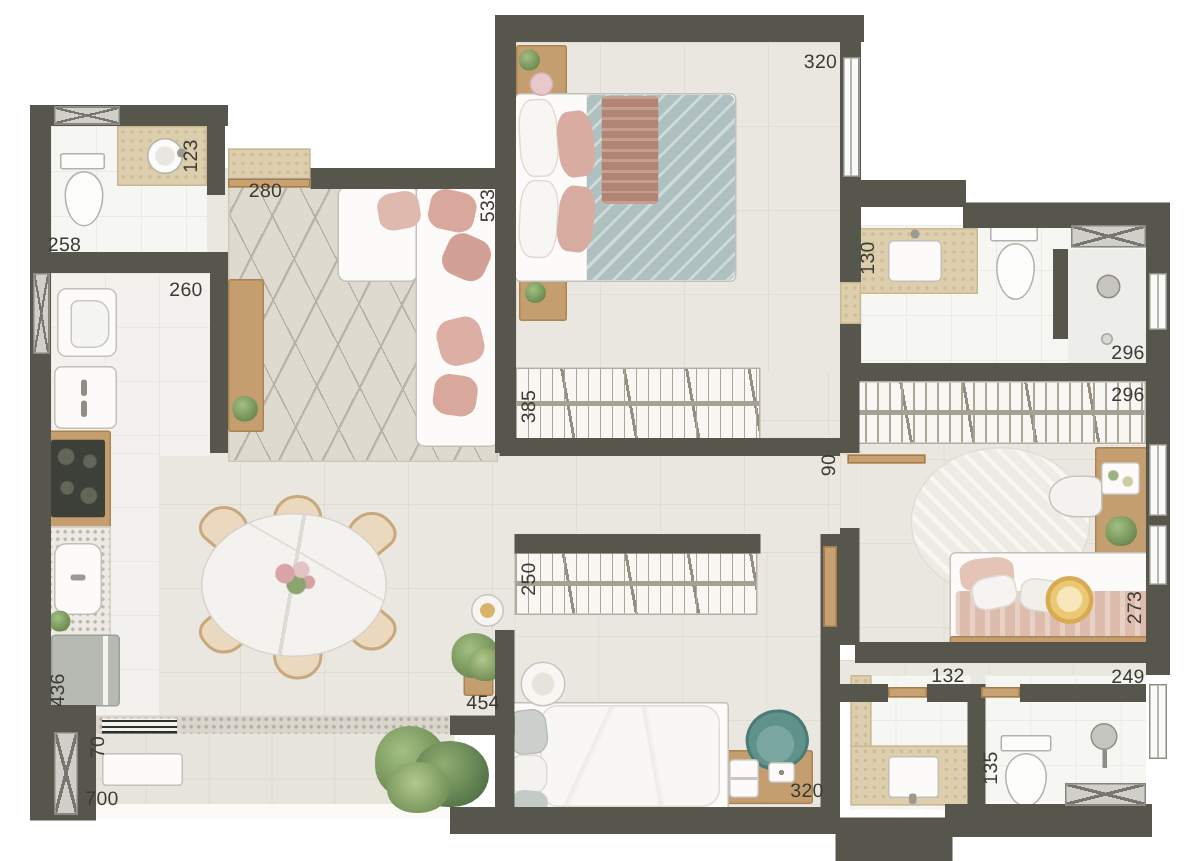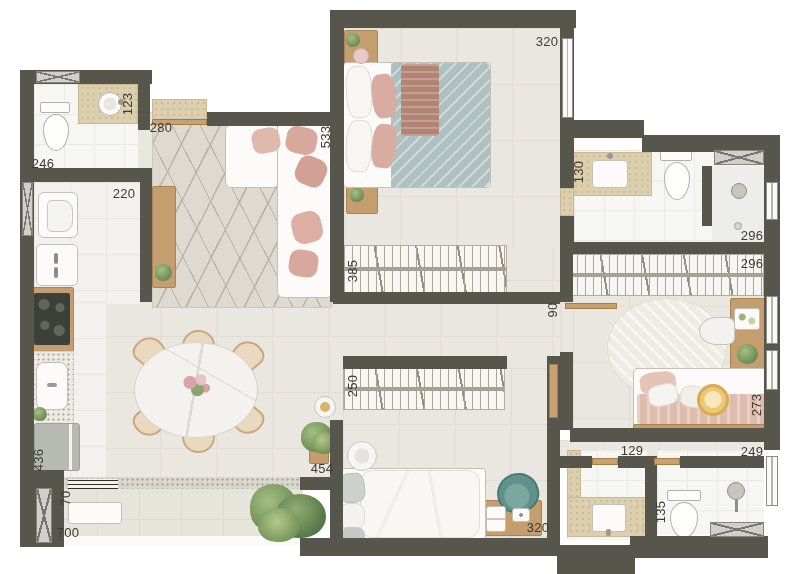--- a/index.html
+++ b/index.html
@@ -248,32 +248,32 @@
   <div class="xglass" style="left:710px;top:522px;width:54px;height:15px"></div>
   <div class="travertine" style="left:560px;top:188px;width:14px;height:28px;z-index:5"></div>
   <div class="ondoor" style="left:549px;top:364px;width:9px;height:54px"></div>
   <div class="ondoor" style="left:565px;top:303px;width:52px;height:6px"></div>
   <div class="ondoor" style="left:592px;top:458px;width:26px;height:7px"></div>
   <div class="ondoor" style="left:654px;top:458px;width:26px;height:7px"></div>
   <div class="ondoor" style="left:152px;top:119px;width:55px;height:6px"></div>
 
   <div class="label" style="left:547px;top:41px">320</div>
   <div class="label v" style="left:127px;top:104px">123</div>
-  <div class="label" style="left:161px;top:127px">280</div>
+  <div class="label" style="left:177px;top:127px">280</div>
   <div class="label v" style="left:325px;top:137px">533</div>
-  <div class="label" style="left:43px;top:163px">246</div>
-  <div class="label" style="left:124px;top:193px">220</div>
+  <div class="label" style="left:43px;top:163px">258</div>
+  <div class="label" style="left:124px;top:193px">260</div>
   <div class="label v" style="left:352px;top:271px">385</div>
   <div class="label v" style="left:578px;top:172px">130</div>
   <div class="label" style="left:752px;top:235px">296</div>
   <div class="label" style="left:752px;top:263px">296</div>
   <div class="label v" style="left:552px;top:310px">90</div>
   <div class="label v" style="left:352px;top:386px">250</div>
   <div class="label v" style="left:756px;top:405px">273</div>
-  <div class="label" style="left:632px;top:450px">129</div>
+  <div class="label" style="left:632px;top:450px">132</div>
   <div class="label" style="left:752px;top:451px">249</div>
   <div class="label v" style="left:38px;top:460px">436</div>
   <div class="label v" style="left:65px;top:498px">70</div>
   <div class="label" style="left:68px;top:532px">700</div>
   <div class="label" style="left:322px;top:468px">454</div>
   <div class="label" style="left:538px;top:527px">320</div>
   <div class="label v" style="left:660px;top:512px">135</div>
 
 </div>
 

